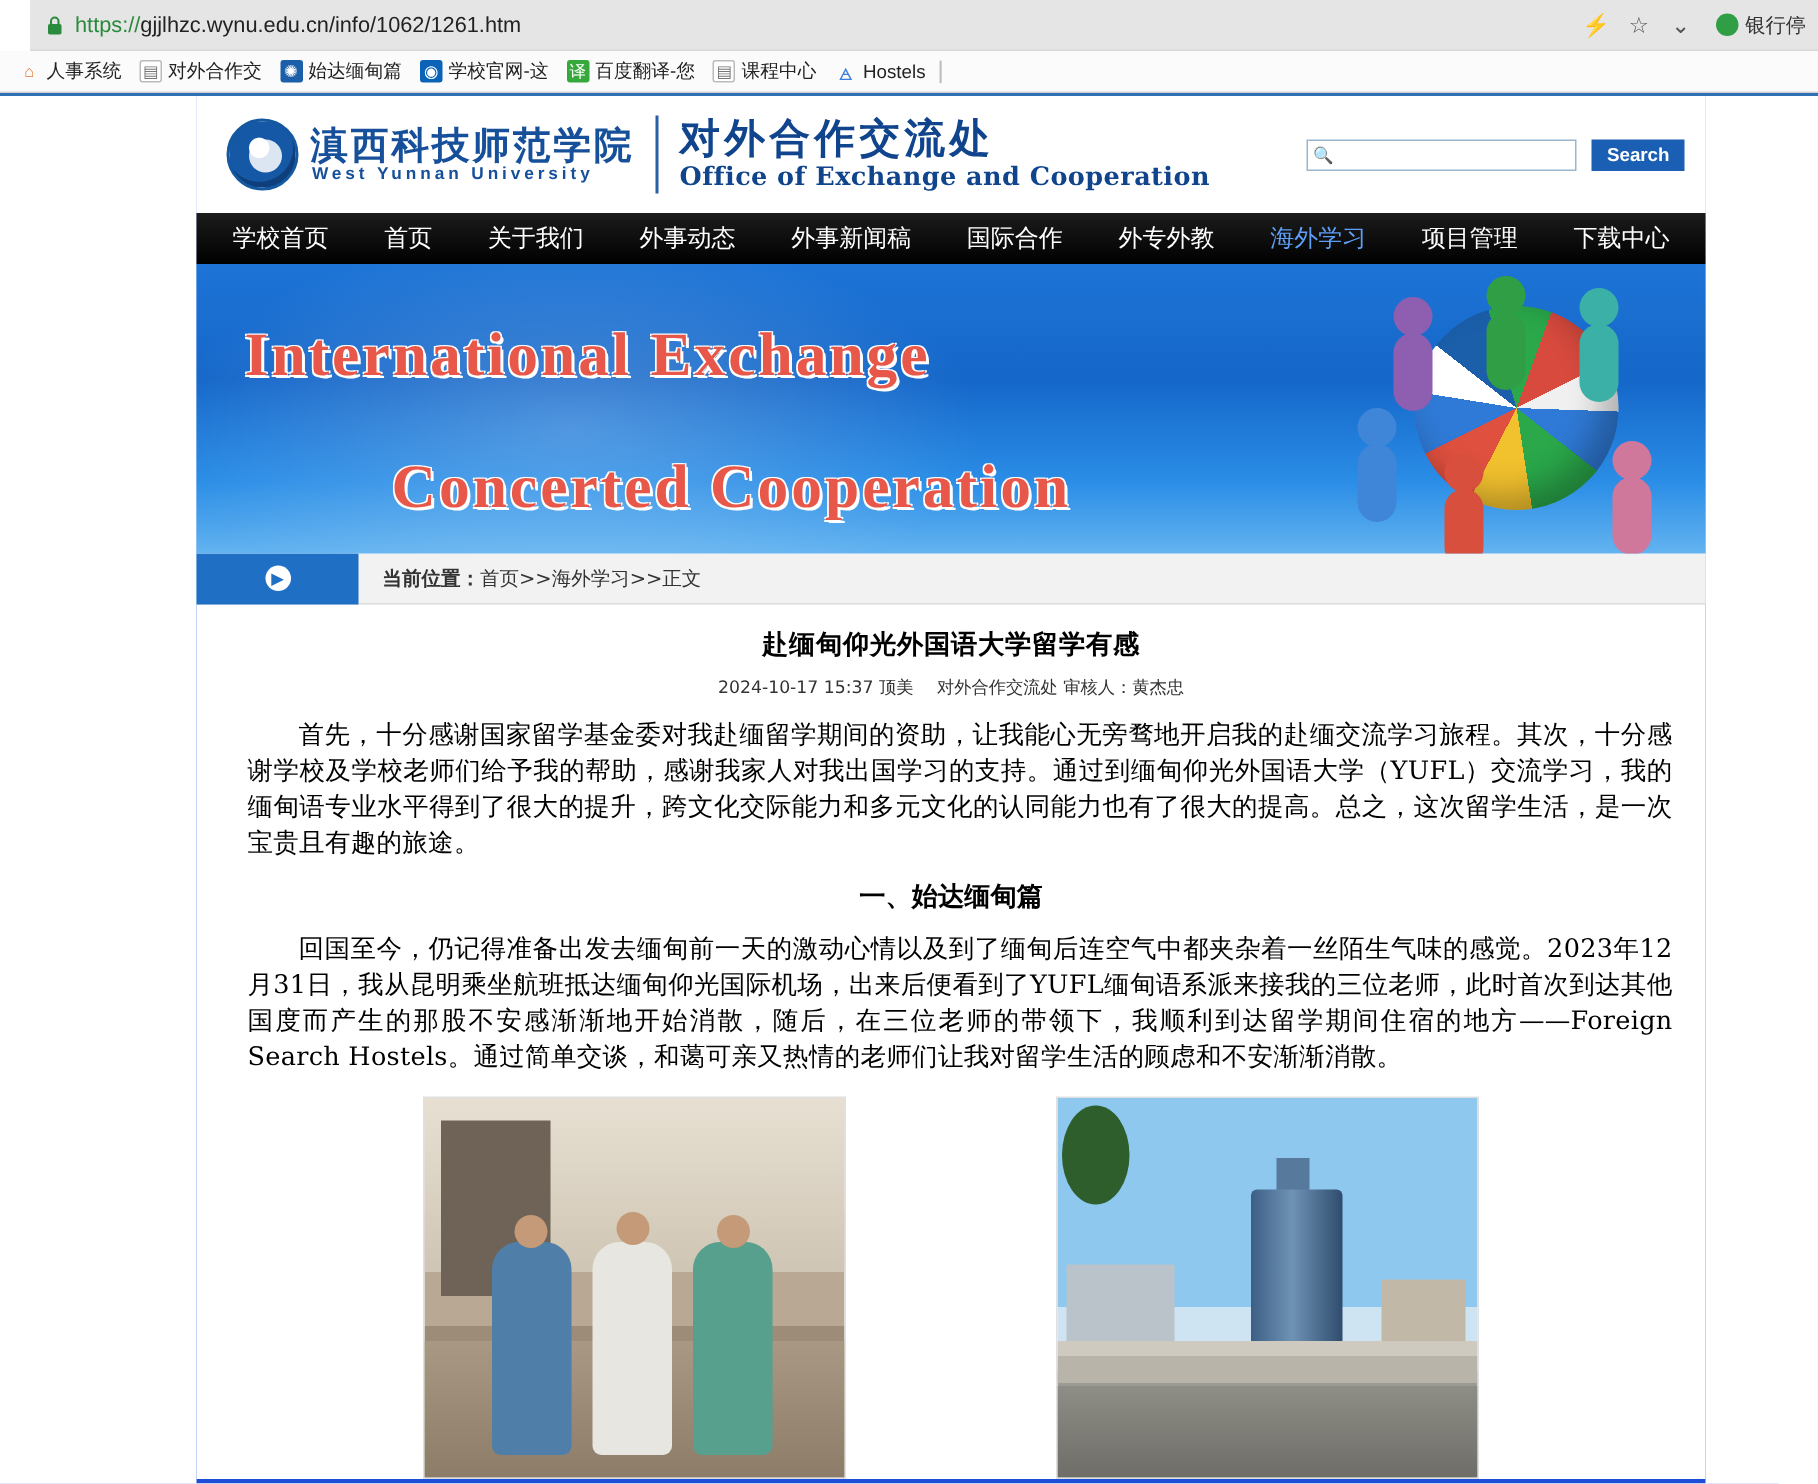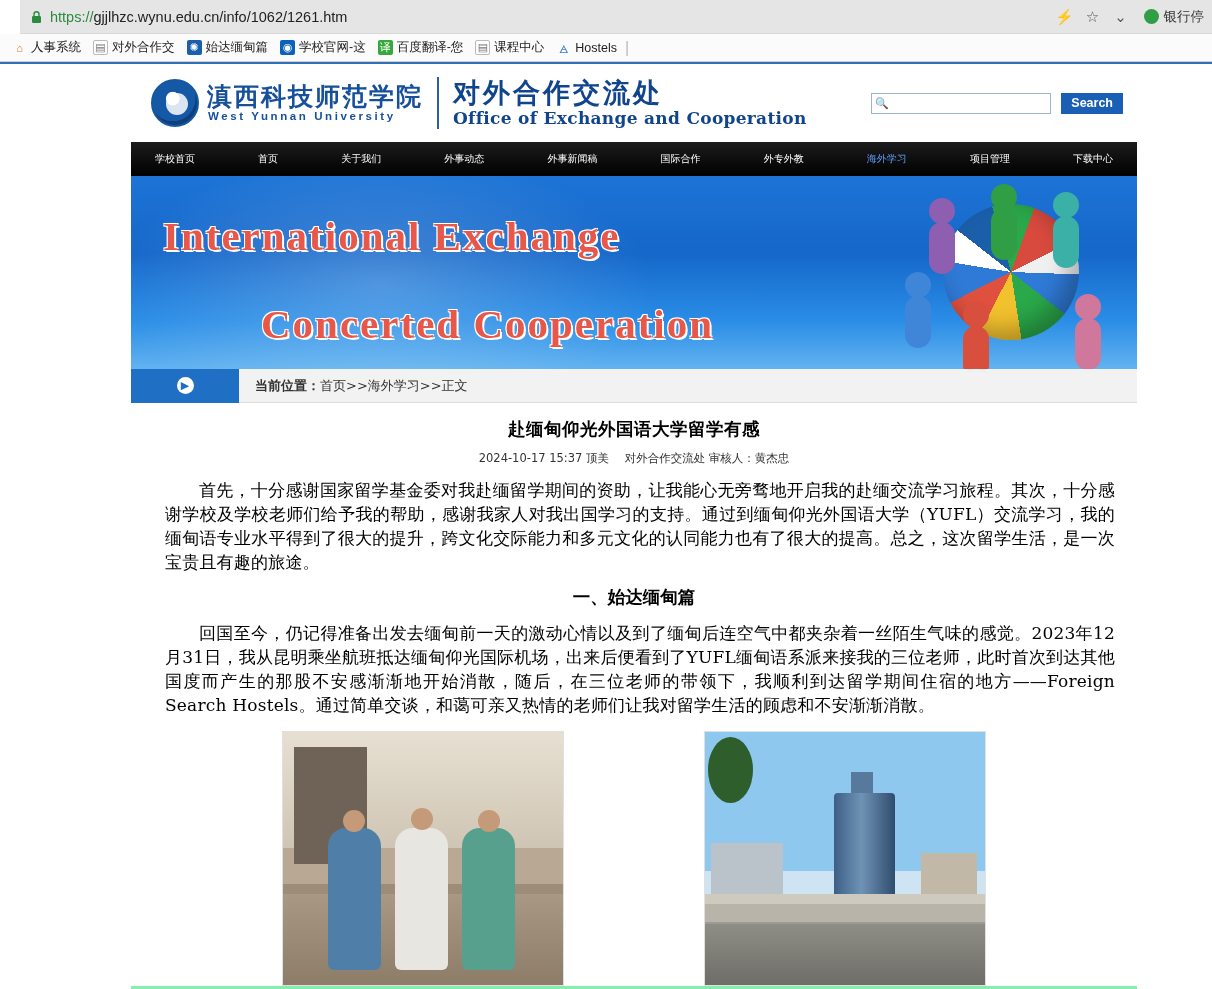--- a/index.html
+++ b/index.html
@@ -92,21 +92,21 @@
   .ico-circ { background: #0b63b8; color: #fff; border-radius: 50%; font-size: 9px; }
   .ico-green { background: #37a93c; color: #fff; font-size: 9px; }
   .ico-whale { color: #3b7ddd; }
   .bm-sep { color: #bbb; padding: 0 2px; }
 
   
   .page-area {
     position: relative;
     width: 1212px;
     height: 927px;
-    background: #86efac;
+    background: #1d4ed8;
     border-top: 2px solid #2f6fb5;
   }
   .site {
     position: absolute;
     left: 131px;
     top: 0;
     width: 1006px;
     background: #fff;
   }
 
@@ -204,21 +204,21 @@
   .nav {
     height: 34px;
     background: linear-gradient(#1c1c1c, #000);
     display: flex;
     align-items: center;
     justify-content: space-between;
     padding: 0 18px;
   }
   .nav a {
     color: #fff;
-    font-size: 10px;
+    font-size: 16px;
     text-decoration: none;
     font-family: "DejaVu Sans", sans-serif;
     padding: 0 6px;
     white-space: nowrap;
   }
   .nav a.active { color: #5f9ef5; }
 
   
   .banner {
     height: 193px;

